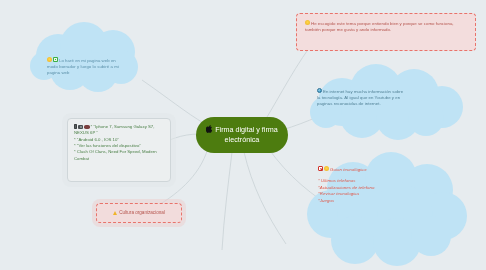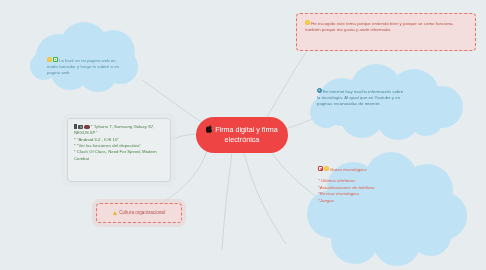--- a/index.html
+++ b/index.html
@@ -32,21 +32,21 @@
     position: absolute;
     z-index: 3;
     box-sizing: border-box;
   }
   
   #center-node {
     left: 196px;
     top: 117px;
     width: 92px;
     height: 36px;
-    background: #ef4444;
+    background: #4d7c0f;
     border-radius: 18px;
     color: #ffffff;
     font-size: 7.2px;
     line-height: 9.6px;
     text-align: center;
     display: flex;
     align-items: center;
     justify-content: center;
     padding: 0 6px;
     z-index: 6;

